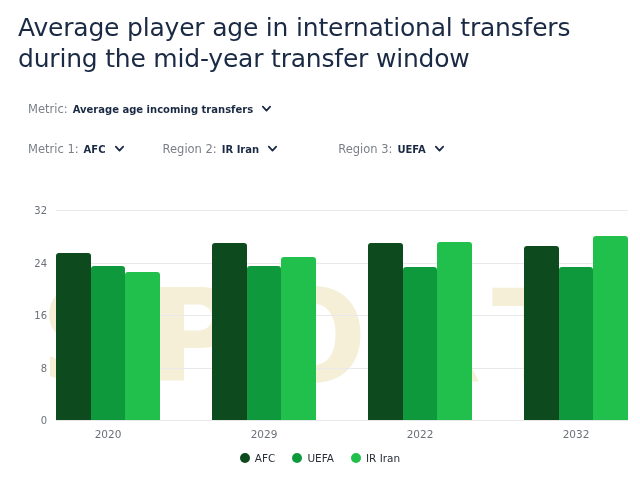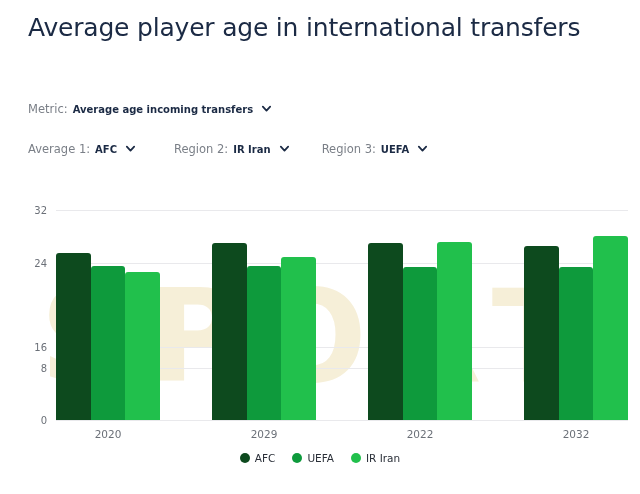--- a/index.html
+++ b/index.html
@@ -10,21 +10,21 @@
   body {
     width: 640px;
     height: 494px;
     font-family: "Liberation Sans", sans-serif;
     overflow: hidden;
     position: relative;
   }
 
   
   #title-block {
-    padding: 12px 18px 0 28px;
+    padding: 12px 18px 0 18px;
     position: relative;
     z-index: 5;
   }
   #title-block .title-line {
     font-family: "DejaVu Sans", sans-serif;
     font-size: 25px;
     line-height: 31px;
     color: #1b2a44;
     font-weight: 400;
     letter-spacing: -0.2px;
@@ -84,21 +84,21 @@
   #region-row { height: 34px; margin-top: 6px; }
 
   .ctrl {
     display: flex;
     align-items: baseline;
     gap: 5px;
     cursor: pointer;
   }
   .ctrl + .ctrl { margin-left: 46px; }
   #region-row .ctrl:nth-child(2) { margin-left: 38px; }
-  #region-row .ctrl:nth-child(3) { margin-left: 32px; }
+  #region-row .ctrl:nth-child(3) { margin-left: 60px; }
 
   .ctrl-label {
     font-size: 11.5px;
     color: #7a7f87;
     font-family: "DejaVu Sans", sans-serif;
   }
   .ctrl-value {
     font-size: 10px;
     color: #1b2a44;
     font-family: "DejaVu Sans", sans-serif;
@@ -210,20 +210,21 @@
     font-size: 10.5px;
     color: #2a2f38;
     font-family: "DejaVu Sans", sans-serif;
   }
 </style>
 </head>
 <body>
 
 <div id="title-block">
   <div class="title-line">Average player age in international transfers</div>
+  <div class="title-line">during the mid-year transfer window</div>
 </div>
 
 <div id="chart-card">
 
   <div class="wm" id="wm-sport">SPORT</div>
 
   <div id="controls">
 
     <div class="ctrl-row" id="metric-row">
       <div class="ctrl">
@@ -232,21 +233,21 @@
         <span class="chev">
           <svg viewBox="0 0 12 12" width="11" height="11">
               <path d="M2 4 L6 8.4 L10 4" fill="none" stroke="#1b2a44" stroke-width="1.9" stroke-linecap="round" stroke-linejoin="round"></path>
             </svg>
         </span>
       </div>
     </div>
 
     <div class="ctrl-row" id="region-row">
       <div class="ctrl">
-        <span class="ctrl-label">Average 1:</span>
+        <span class="ctrl-label">Metric 1:</span>
         <span class="ctrl-value">AFC</span>
         <span class="chev">
           <svg viewBox="0 0 12 12" width="11" height="11">
               <path d="M2 4 L6 8.4 L10 4" fill="none" stroke="#1b2a44" stroke-width="1.9" stroke-linecap="round" stroke-linejoin="round"></path>
             </svg>
         </span>
       </div>
       <div class="ctrl">
         <span class="ctrl-label">Region 2:</span>
         <span class="ctrl-value">IR Iran</span>
@@ -271,21 +272,21 @@
 
   <div id="plot-wrap">
     <div id="plot-area">
       <div id="gridlines">
           <div class="gridline" style="top: 210px;">
             <span class="ytick">0</span>
           </div>
           <div class="gridline" style="top: 157.5px;">
             <span class="ytick">8</span>
           </div>
-          <div class="gridline" style="top: 105px; margin-top: 32px;">
+          <div class="gridline" style="top: 105px;">
             <span class="ytick">16</span>
           </div>
           <div class="gridline" style="top: 52.5px;">
             <span class="ytick">24</span>
           </div>
           <div class="gridline" style="top: 0px;">
             <span class="ytick">32</span>
           </div>
         </div>
       <div id="groups">

